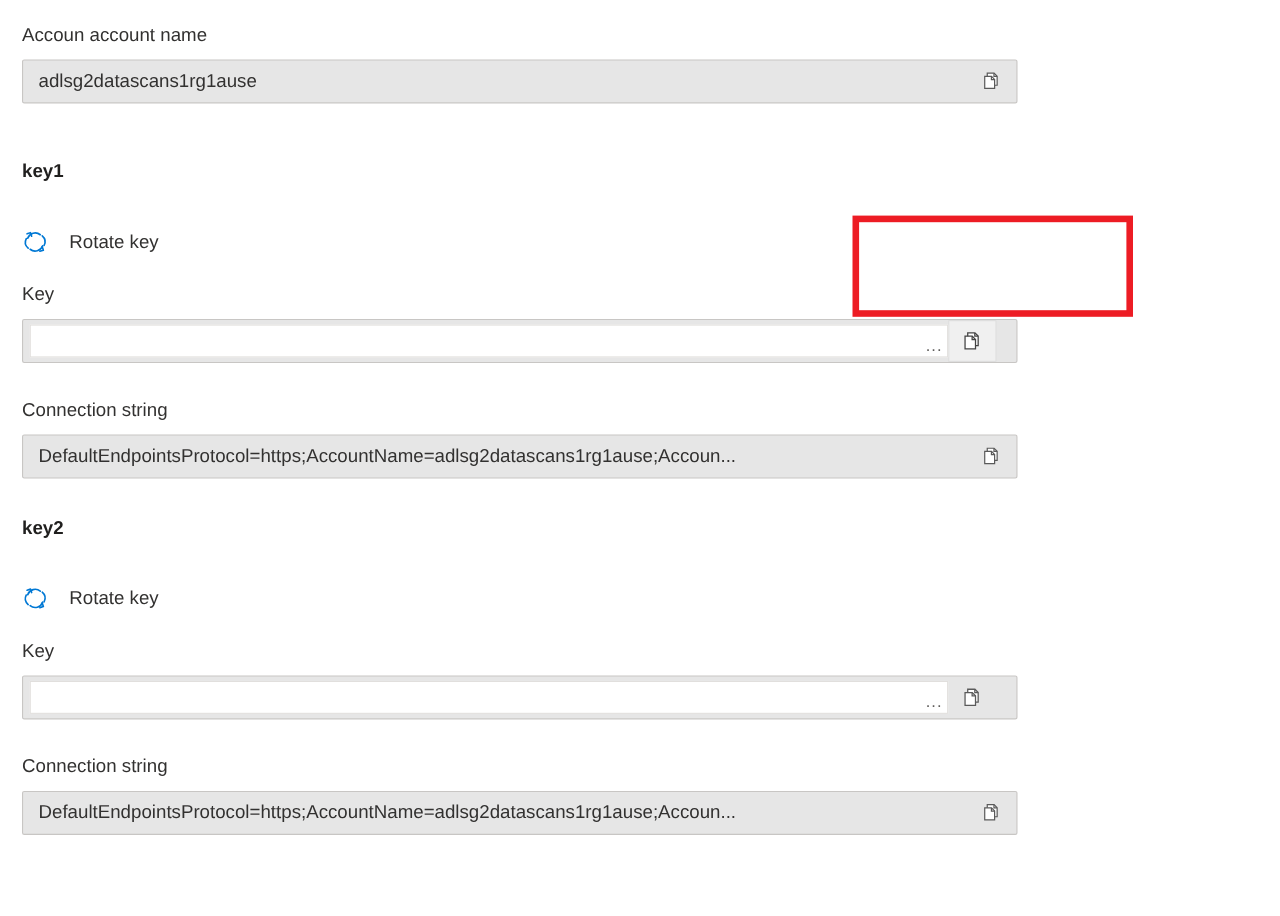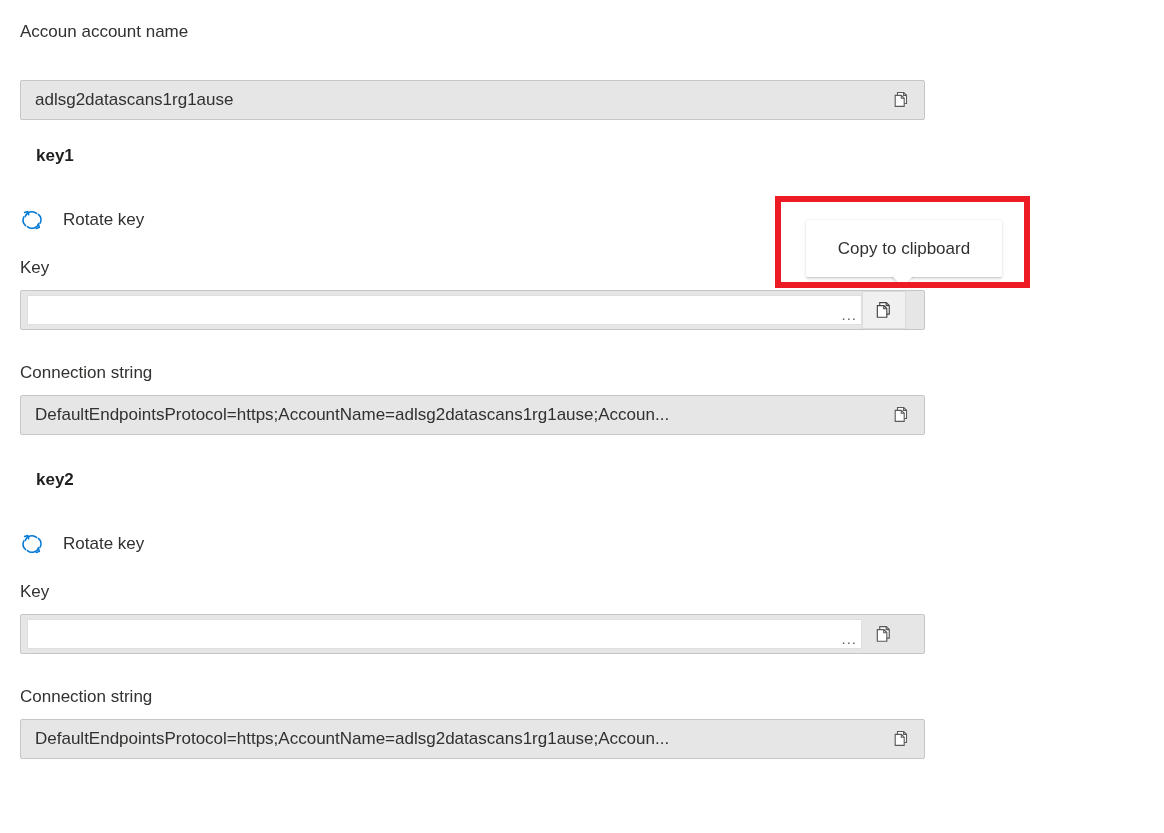--- a/index.html
+++ b/index.html
@@ -30,21 +30,21 @@
     left: 20px;
     font-size: 17px;
     line-height: 22px;
     color: #323130;
     white-space: nowrap;
   }
 
   
   .section-heading {
     position: absolute;
-    left: 36px;
+    left: 20px;
     font-size: 17px;
     font-weight: bold;
     line-height: 22px;
     color: #201f1e;
     white-space: nowrap;
     text-align: right;
   }
 
   
   .readonly-field {
@@ -202,21 +202,21 @@
     pointer-events: none;
   }
 </style>
 </head>
 <body>
 
 <div class="page">
 
   <div class="field-label" style="top:21px;">Accoun account name</div>
 
-  <div class="readonly-field" style="top:54px;margin-top:26px;">
+  <div class="readonly-field" style="top:54px;">
     <div class="value">adlsg2datascans1rg1ause</div>
     <button class="copy-btn">
       <span>
         <svg width="18" height="18" viewBox="0 0 18 18" fill="none">
           <path d="M4.5 1.5h6.2l2.8 2.8v8.2H4.5z" stroke="#5a5a5a" stroke-width="1.1" fill="#ffffff"></path>
           <path d="M10.6 1.6v2.8h2.8" stroke="#5a5a5a" stroke-width="1.1" fill="none"></path>
           <path d="M2.2 4.4h6.2l2.8 2.8v8.2H2.2z" stroke="#5a5a5a" stroke-width="1.1" fill="#ffffff"></path>
           <path d="M8.3 4.5v2.8h2.8" stroke="#5a5a5a" stroke-width="1.1" fill="none"></path>
         </svg>
       </span>
@@ -316,20 +316,16 @@
         <svg width="18" height="18" viewBox="0 0 18 18" fill="none">
           <path d="M4.5 1.5h6.2l2.8 2.8v8.2H4.5z" stroke="#5a5a5a" stroke-width="1.1" fill="#ffffff"></path>
           <path d="M10.6 1.6v2.8h2.8" stroke="#5a5a5a" stroke-width="1.1" fill="none"></path>
           <path d="M2.2 4.4h6.2l2.8 2.8v8.2H2.2z" stroke="#5a5a5a" stroke-width="1.1" fill="#ffffff"></path>
           <path d="M8.3 4.5v2.8h2.8" stroke="#5a5a5a" stroke-width="1.1" fill="none"></path>
         </svg>
       </span>
     </button>
   </div>
 
-  <div class="tooltip">
-    <span class="tip-text">Copy to clipboard</span>
-    <span class="beak"></span>
-  </div>
 
   <div class="red-box"></div>
 
 </div>
 
 </body></html>

